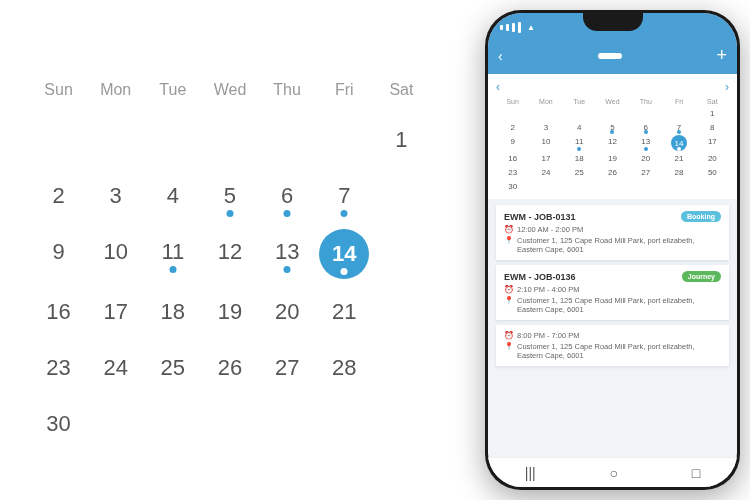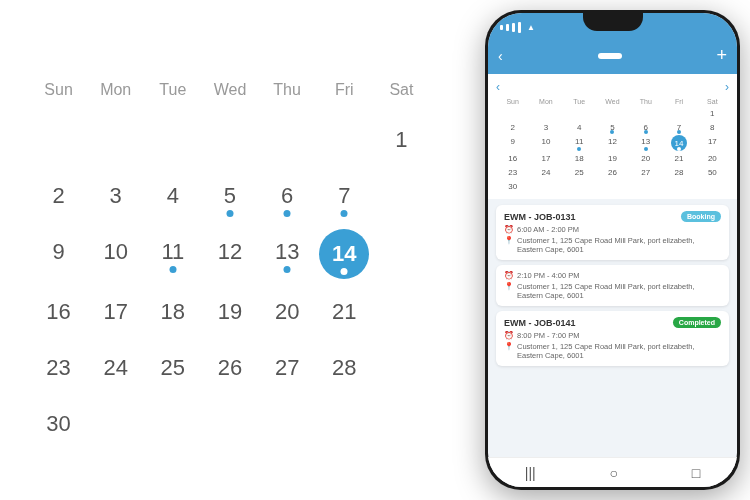--- a/index.html
+++ b/index.html
@@ -296,21 +296,21 @@
     .job-list {
       padding: 6px 8px;
       display: flex;
       flex-direction: column;
       gap: 5px;
       overflow-y: auto;
     }
 
     .job-card {
       background: #fff;
-      border-radius: 6px;
+      border-radius: 0;
       padding: 6px 8px;
       box-shadow: 0 1px 3px rgba(0,0,0,0.1);
     }
 
     .job-card-header {
       display: flex;
       align-items: center;
       justify-content: space-between;
       margin-bottom: 3px;
     }
@@ -614,42 +614,42 @@
 
       <div class="job-list">
 
       <div class="job-card">
     <div class="job-card-header">
       <span class="job-id">EWM - JOB-0131</span>
       <span class="job-badge badge-booked">Booking</span>
     </div>
     <div class="job-time">
       <span class="clock-icon">⏰</span>
-      <span>6:00 AM - 2:00 PM</span>
+      <span>12:00 AM - 2:00 PM</span>
     </div>
     <div class="job-location">
       <span class="pin-icon">📍</span>
       <span>Customer 1, 125 Cape Road Mill Park, port elizabeth, Eastern Cape, 6001</span>
     </div>
   </div>
           <div class="job-card">
+    <div class="job-card-header">
+      <span class="job-id">EWM - JOB-0136</span>
+      <span class="job-badge badge-journey">Journey</span>
+    </div>
     <div class="job-time">
       <span class="clock-icon">⏰</span>
       <span>2:10 PM - 4:00 PM</span>
     </div>
     <div class="job-location">
       <span class="pin-icon">📍</span>
       <span>Customer 1, 125 Cape Road Mill Park, port elizabeth, Eastern Cape, 6001</span>
     </div>
   </div>
           <div class="job-card">
-    <div class="job-card-header">
-      <span class="job-id">EWM - JOB-0141</span>
-      <span class="job-badge badge-completed">Completed</span>
-    </div>
     <div class="job-time">
       <span class="clock-icon">⏰</span>
       <span>8:00 PM - 7:00 PM</span>
     </div>
     <div class="job-location">
       <span class="pin-icon">📍</span>
       <span>Customer 1, 125 Cape Road Mill Park, port elizabeth, Eastern Cape, 6001</span>
     </div>
   </div>
         </div>

